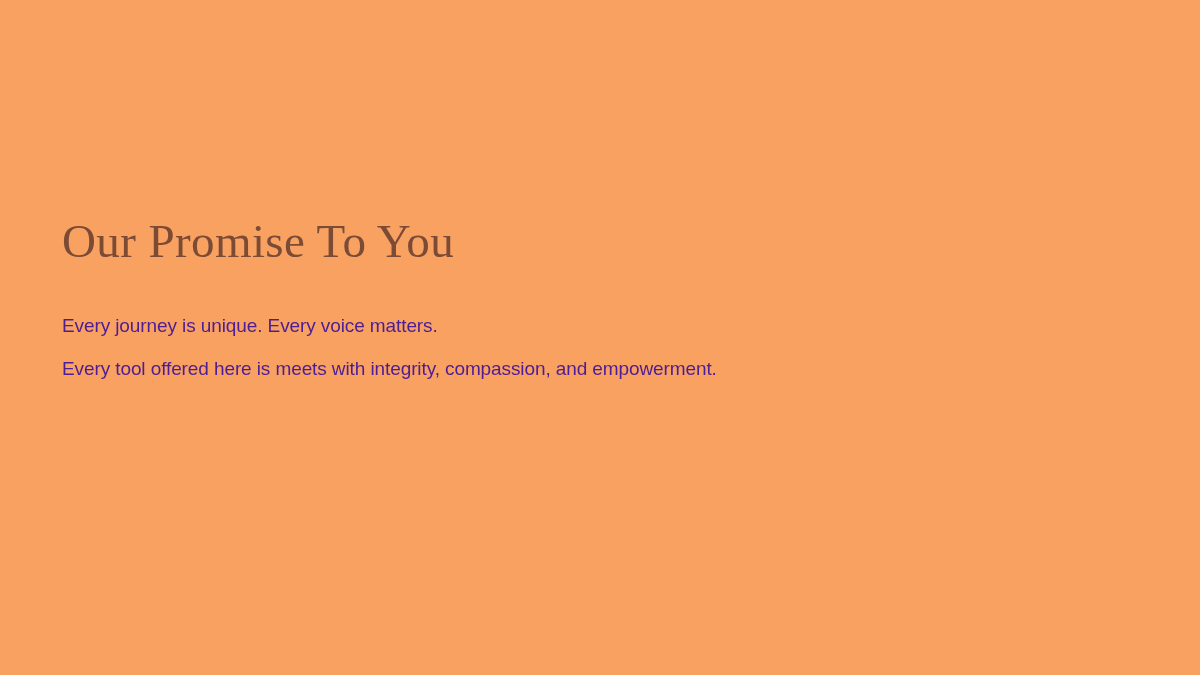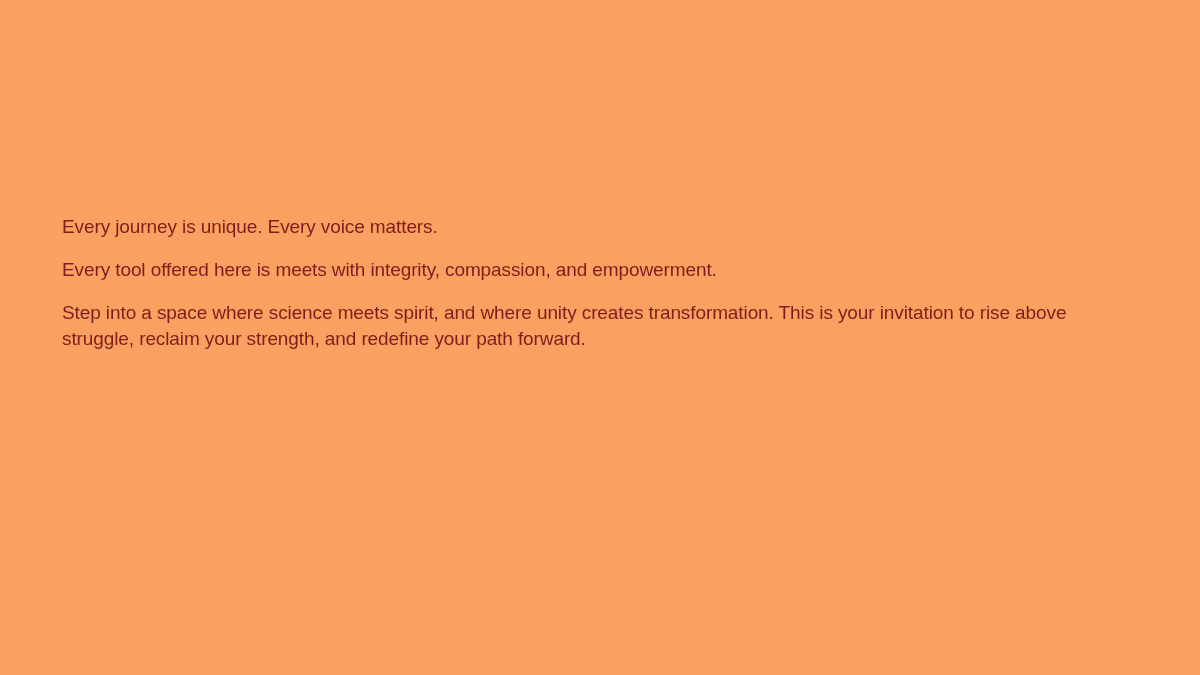--- a/index.html
+++ b/index.html
@@ -36,36 +36,36 @@
     margin: 0 0 44px 0;
     white-space: nowrap;
   }
   .body-block {
     display: block;
   }
   .body-par {
     font-family: "Liberation Sans", sans-serif;
     font-size: 19px;
     line-height: 26px;
-    color: #7f1d1d;
+    color: #4c1d95;
     margin: 0 0 17px 0;
     letter-spacing: -0.1px;
     max-width: 1056px;
   }
   .body-par:last-child {
     margin-bottom: 0;
   }
 </style>
 </head>
 <body>
 
 <div class="slide">
   <div class="content">
 
+    <h1 class="slide-title">Our Promise To You</h1>
 
     <div class="body-block">
       <p class="body-par">Every journey is unique. Every voice matters.</p>
       <p class="body-par">Every tool offered here is meets with integrity, compassion, and empowerment.</p>
-      <p class="body-par">Step into a space where science meets spirit, and where unity creates transformation. This is your invitation to rise above struggle, reclaim your strength, and redefine your path forward.</p>
     </div>
 
   </div>
 </div>
 
 </body></html>

